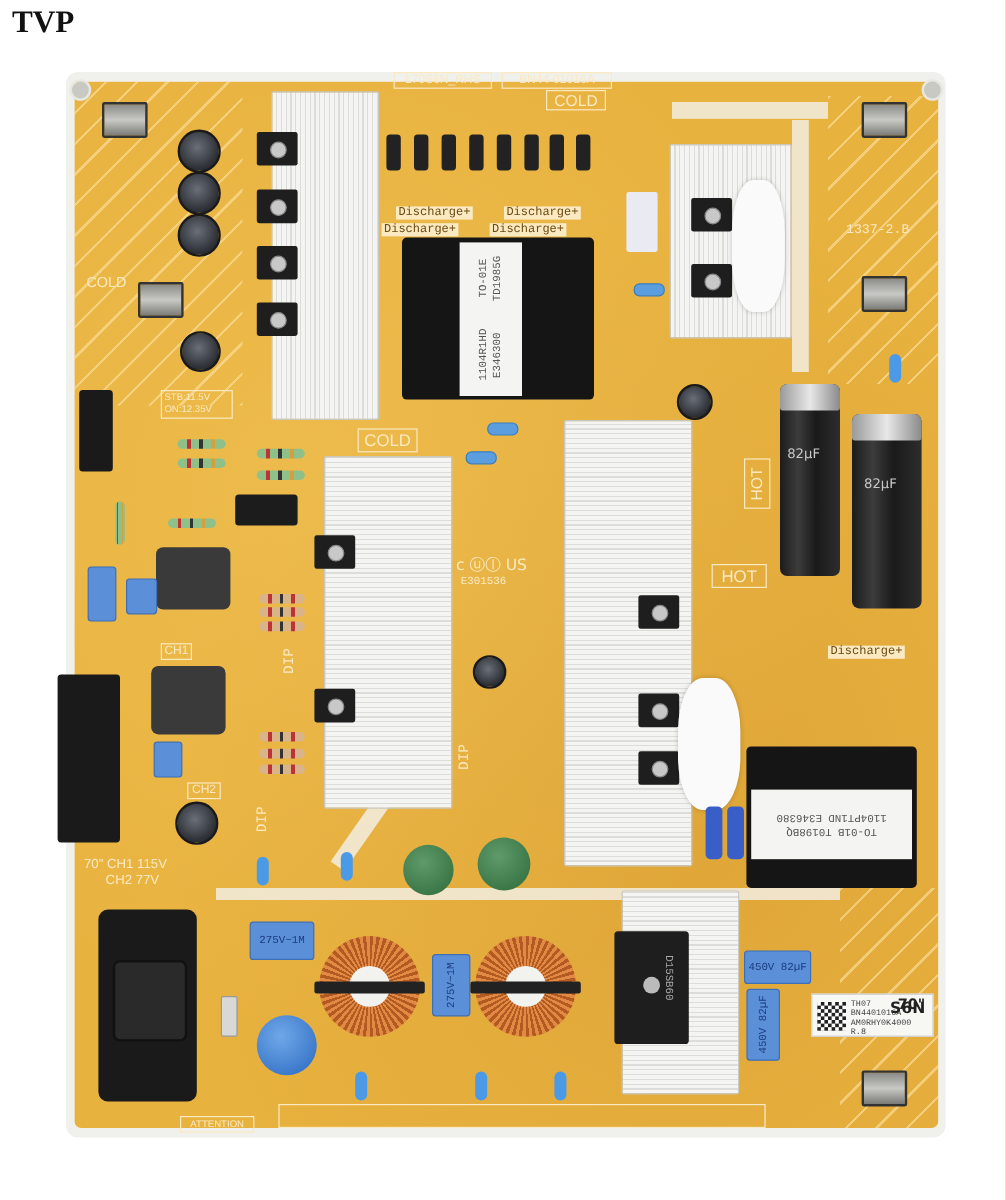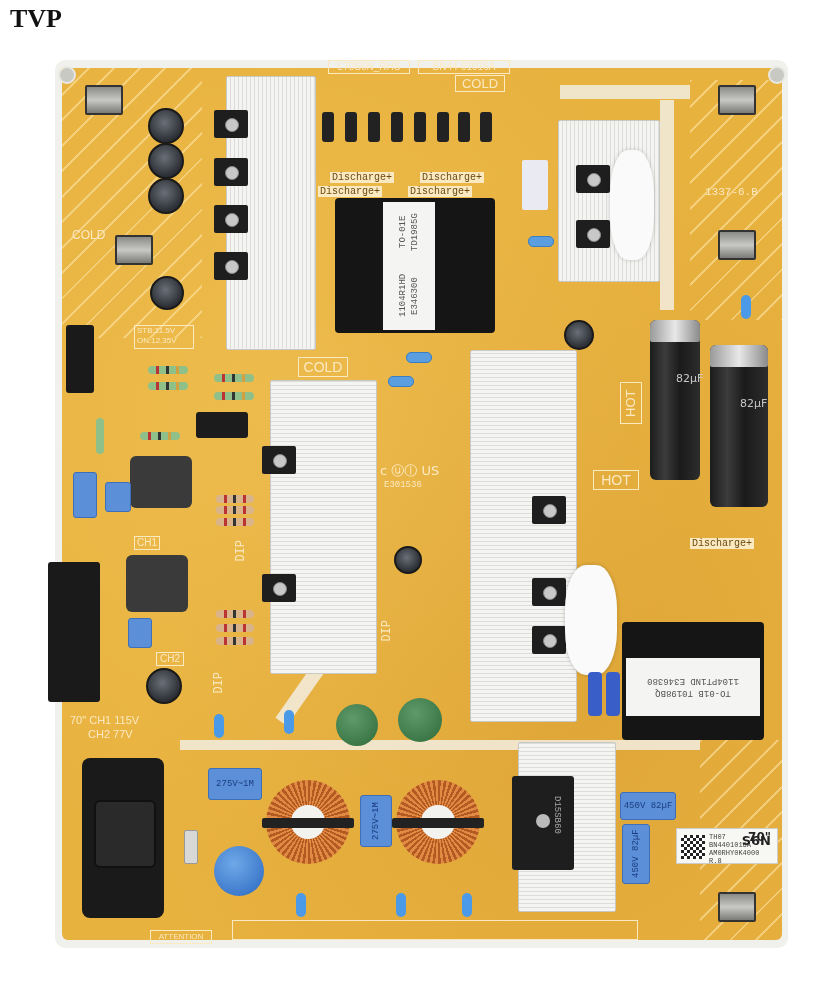--- a/index.html
+++ b/index.html
@@ -36,21 +36,21 @@
     background: repeating-linear-gradient(0deg, #f4f4f2 0px, #f4f4f2 3px, #dcdcd8 3px, #dcdcd8 4px);
   }
   .to220 { position:absolute; width:34px; height:28px; background:#1e1e1e; border-radius:2px; }
   .to220::after { content:""; position:absolute; left:11px; top:8px; width:12px; height:12px; border-radius:50%; background:#c8c8c8; border:1px solid #888; }
   .elcap { position:absolute; border-radius:50%; background:radial-gradient(circle at 45% 40%, #6a6f78, #2b2e34 70%); border:2px solid #1a1a1a; }
   .bigcap {
     position:absolute; border-radius:6px;
     background:linear-gradient(90deg, #1c1c1c 0%, #3c3c3c 30%, #1a1a1a 60%, #2d2d2d 100%);
   }
   .bigcap .top { position:absolute; left:0; top:0; width:100%; height:22px; border-radius:6px 6px 2px 2px; background:linear-gradient(90deg,#9a9a9a,#e8e8e8,#8a8a8a); }
-  .bigcap .lbl { position:absolute; left:6px; top:40px; color:#c8c8c8; font-size:11px; line-height:38px; font-family:"DejaVu Sans", sans-serif;margin-left:20px; }
+  .bigcap .lbl { position:absolute; left:6px; top:40px; color:#c8c8c8; font-size:11px; line-height:38px; font-family:"DejaVu Sans", sans-serif; }
   .transformer { position:absolute; background:#151515; border-radius:4px; }
   .transformer .label {
     position:absolute; background:#f4f4f2; color:#555; font-family:"Liberation Mono", monospace; font-size:9px;
     display:flex; align-items:center; justify-content:center; text-align:center; line-height:12px;
   }
   .filmcap { position:absolute; background:#5b8fd8; border-radius:3px; border:1px solid #3c6fb8; color:#1c3d80; font-size:9px; font-family:"Liberation Mono", monospace; display:flex; align-items:center; justify-content:center; }
   .toroid { position:absolute; border-radius:50%; background:repeating-conic-gradient(#b35a22 0deg 4deg, #e08a44 4deg 8deg); }
   .toroid::after { content:""; position:absolute; left:30%; top:30%; width:40%; height:40%; border-radius:50%; background:#f2f2ee; }
   .toroid .band { position:absolute; left:-4px; right:-4px; top:45%; height:12%; background:#222; z-index:2; border-radius:2px; }
   .diode { position:absolute; width:12px; height:30px; background:#222; border-radius:3px; }
@@ -131,21 +131,21 @@
   </div>
 </div>
 
 <div class="heatsink" style="left:558px;top:120px;width:100px;height:160px"></div>
 <div class="to220" style="left:576px;top:165px"></div>
 <div class="to220" style="left:576px;top:220px"></div>
 <div class="glue" style="left:610px;top:150px;width:44px;height:110px"></div>
 <div style="position:absolute;left:522px;top:160px;width:26px;height:50px;background:#eaeaf2;border-radius:2px"></div>
 
 <div class="lug" style="left:718px;top:85px"></div>
-<div class="silk" style="left:705px;top:186px;font-size:11px">1337-6.B</div>
+<div class="silk" style="left:705px;top:186px;font-size:11px">1337-2.B</div>
 <div class="lug" style="left:718px;top:230px"></div>
 
 <div class="silkbox" style="left:134px;top:325px;width:56px;height:22px;font-size:8px;line-height:10px;text-align:left;padding-left:2px">
   <div>STB:11.5V</div>
   <div>ON:12.35V</div>
 </div>
 
 <div class="connector" style="left:66px;top:325px;width:28px;height:68px"></div>
 
 <div class="resistor green" style="left:148px;top:366px;width:40px"></div>

